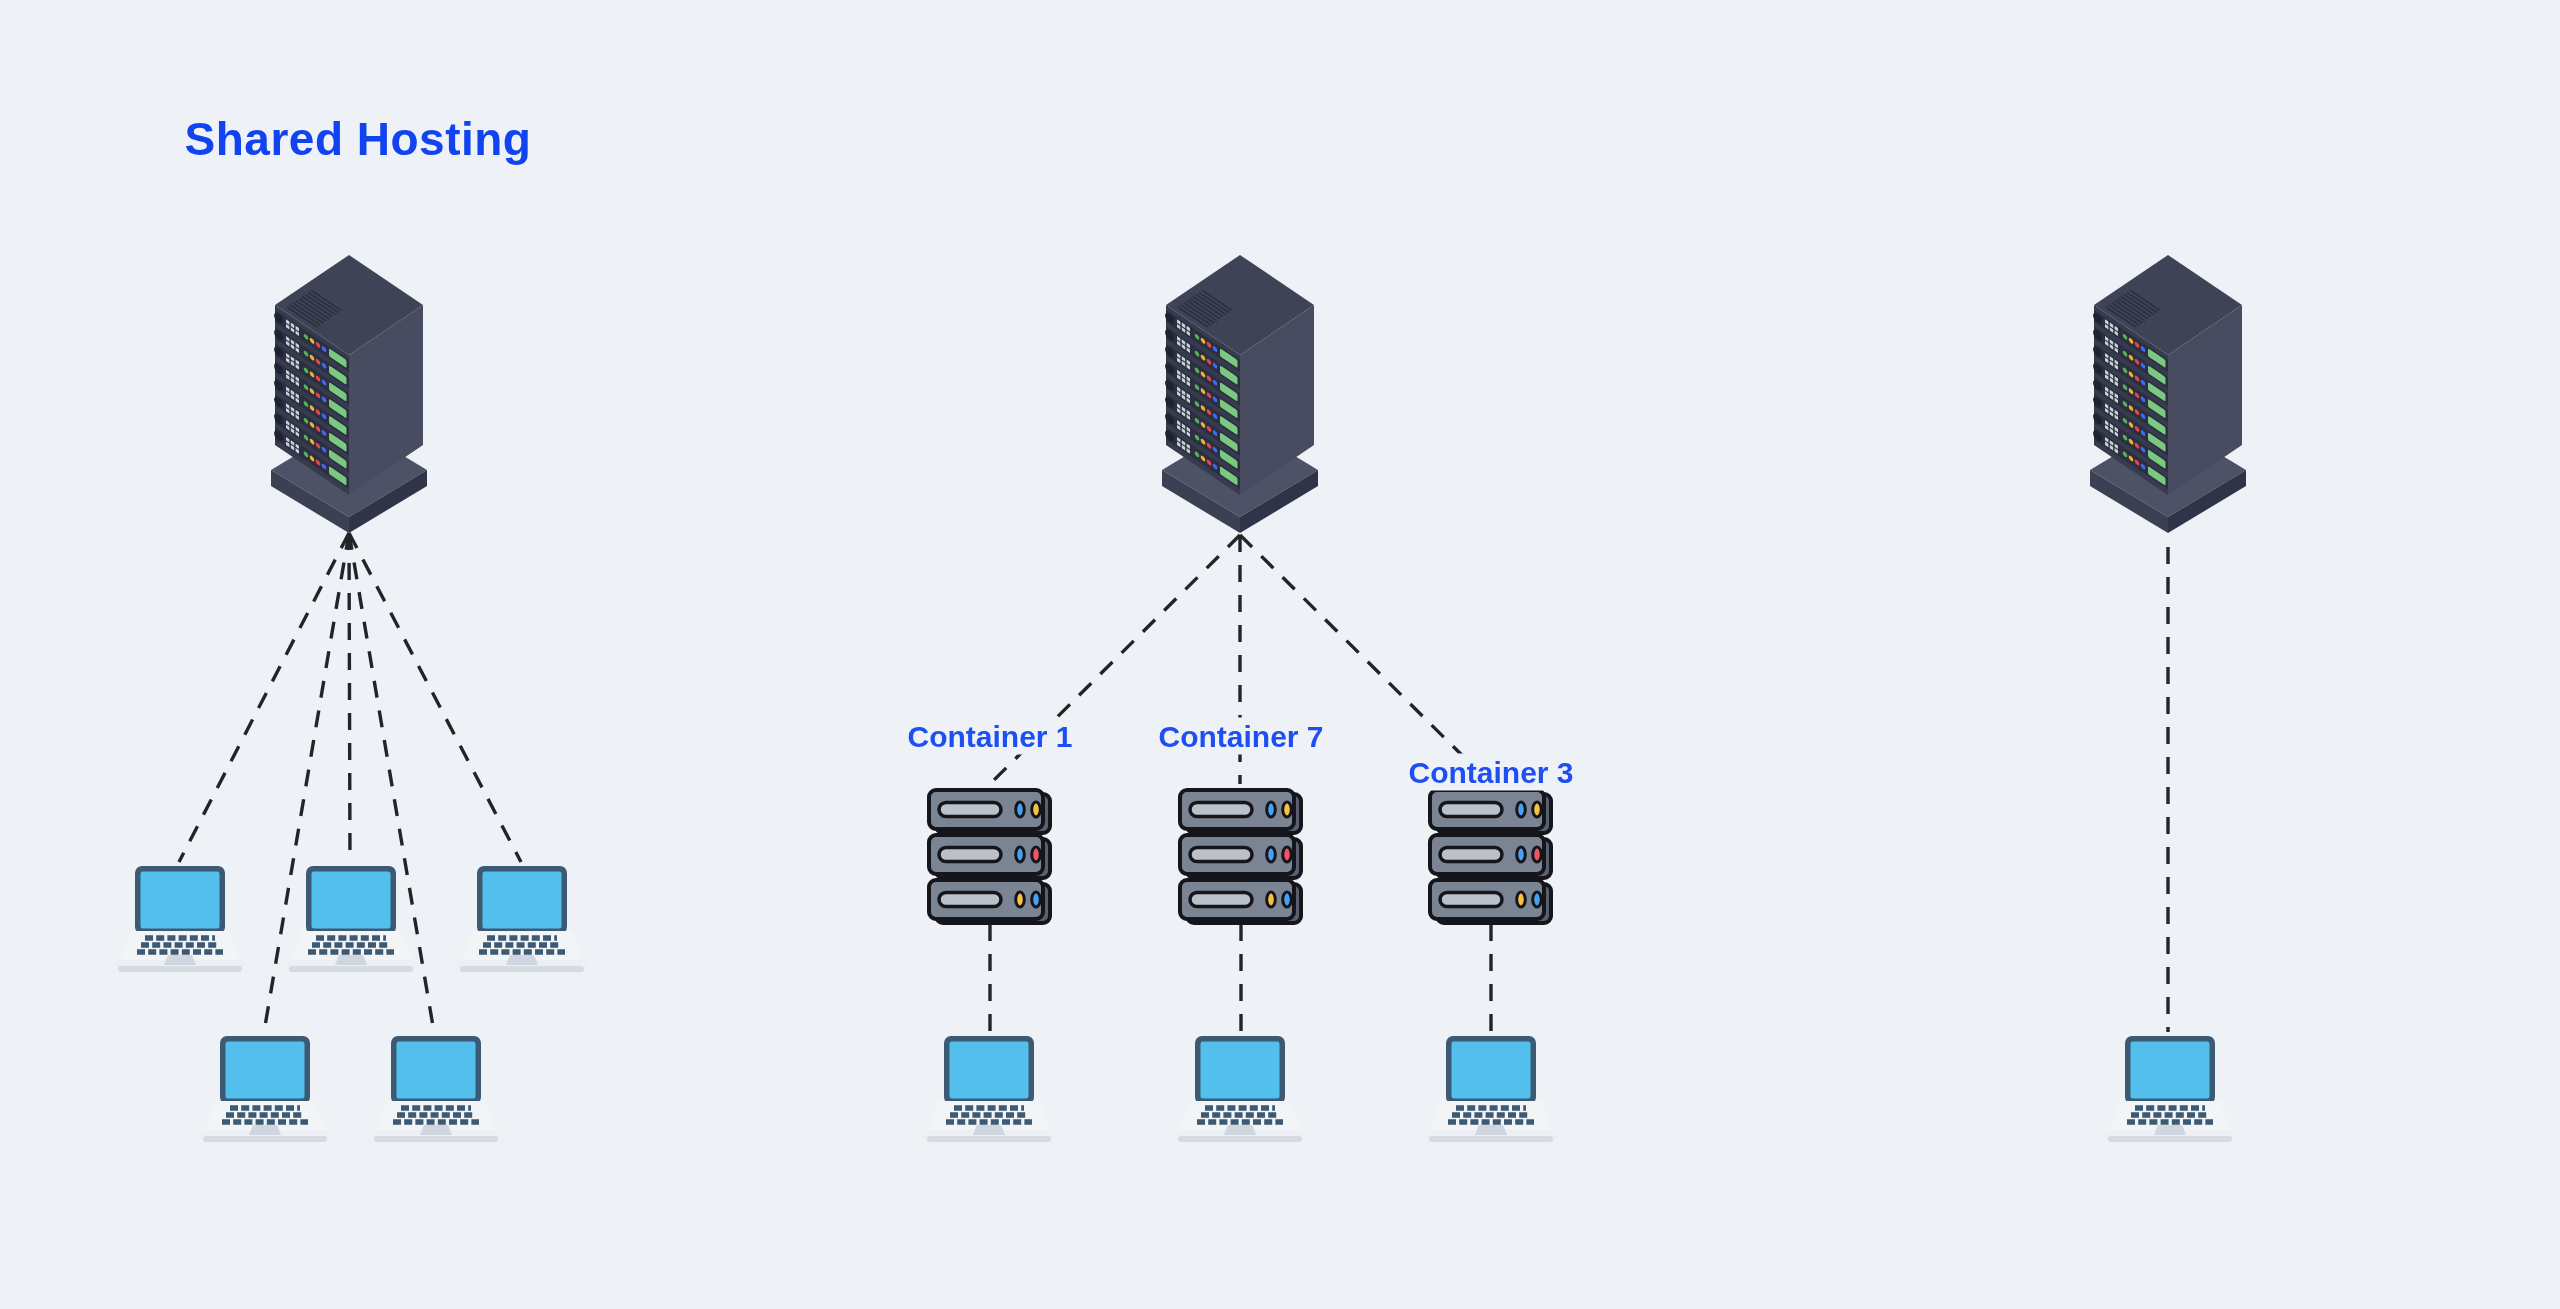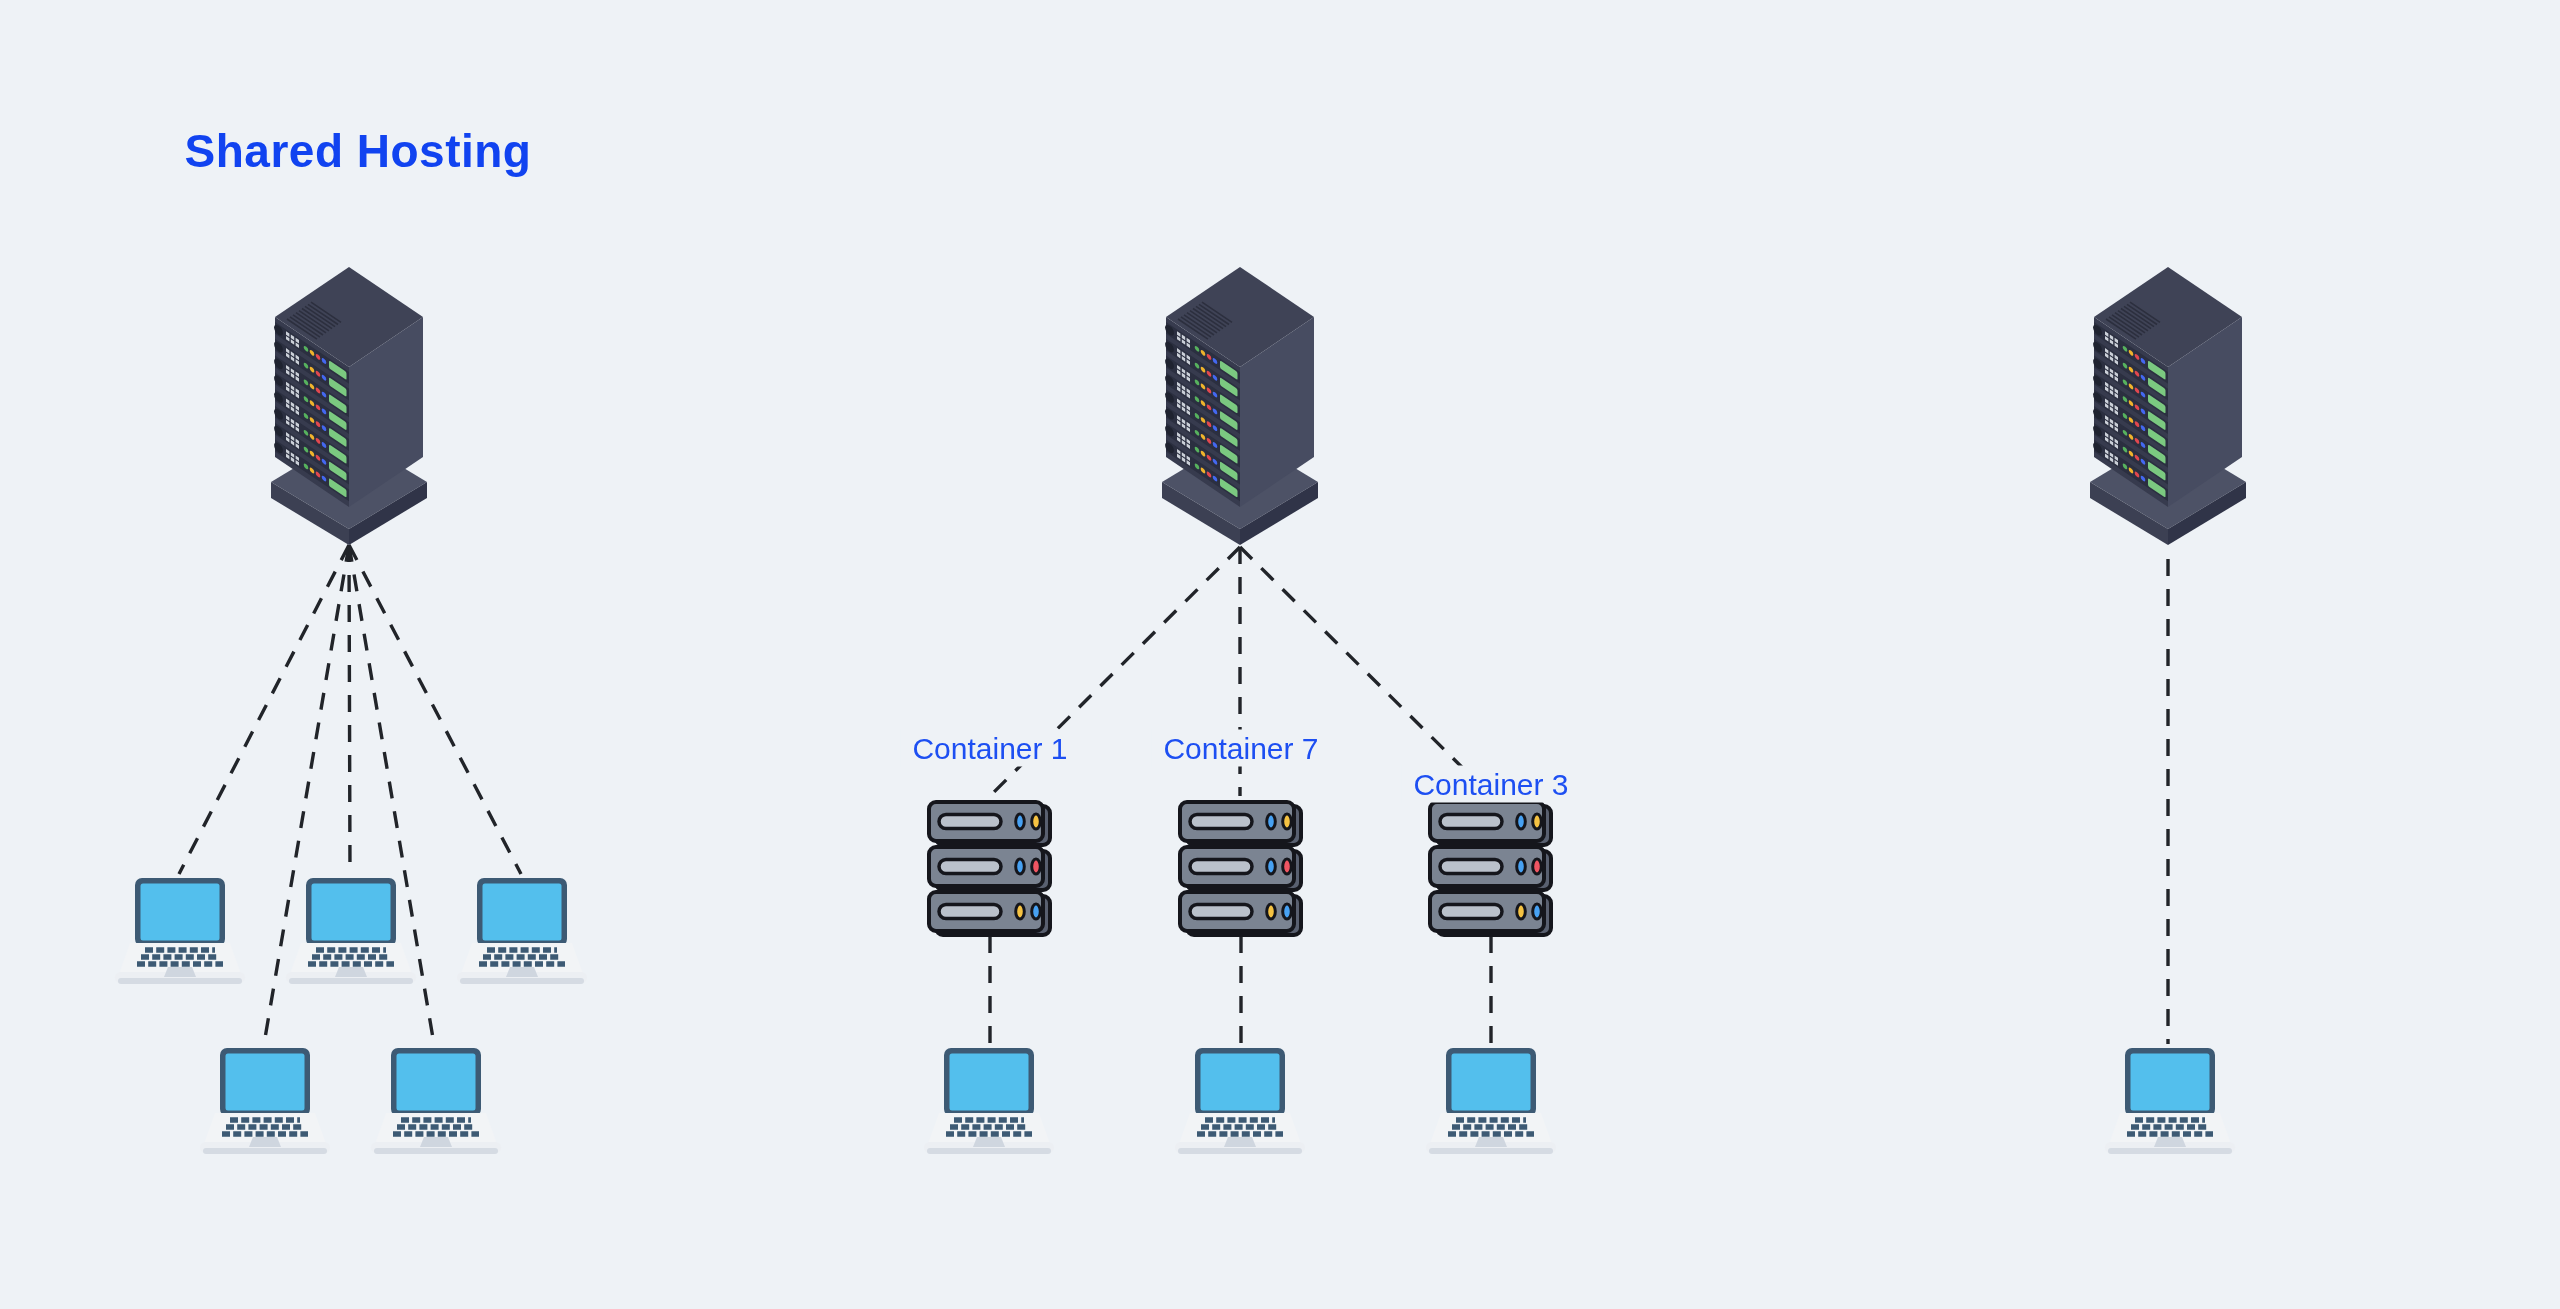--- a/index.html
+++ b/index.html
@@ -3,32 +3,32 @@
 <meta charset="utf-8">
 <title>Hosting Diagram</title>
 <style>
   :root{
     --page-bg:#eef2f6; --title-blue:#1143f0; --label-blue:#1d4ff2;
     --line-color:#212429; --screen-blue:#53bfed;
   }
   html,body{margin:0;padding:0;background:var(--page-bg);}
   .canvas{
     position:relative;width:2560px;height:1265px;background:var(--page-bg);
-    font-family:"Liberation Sans",sans-serif;overflow:hidden;margin-top:12px;
+    font-family:"Liberation Sans",sans-serif;overflow:hidden;
   }
   .scene{position:absolute;left:0;top:0;width:2560px;height:1309px;}
   .title{
     position:absolute;top:112px;transform:translateX(-50%);margin:0;
     font-size:46px;font-weight:700;letter-spacing:.5px;white-space:nowrap;
     color:var(--title-blue);
   }
   .t-shared{left:358px;} .t-vps{left:1240px;} .t-dedicated{left:2162px;}
   .clabel{
     position:absolute;transform:translate(-50%,-50%);white-space:nowrap;
-    font-size:30px;font-weight:400;color:var(--label-blue);
+    font-size:30px;font-weight:700;color:var(--label-blue);
     background:var(--page-bg);padding:2px 12px;line-height:1.1;
   }
   .c1{left:990px;top:736px;} .c2{left:1241px;top:736px;} .c3{left:1491px;top:772px;}
   line.dash{stroke:var(--line-color);stroke-width:3.4;stroke-dasharray:17 13;fill:none;}
 </style>
 </head>
 <body>
 
 <div class="canvas">
 

